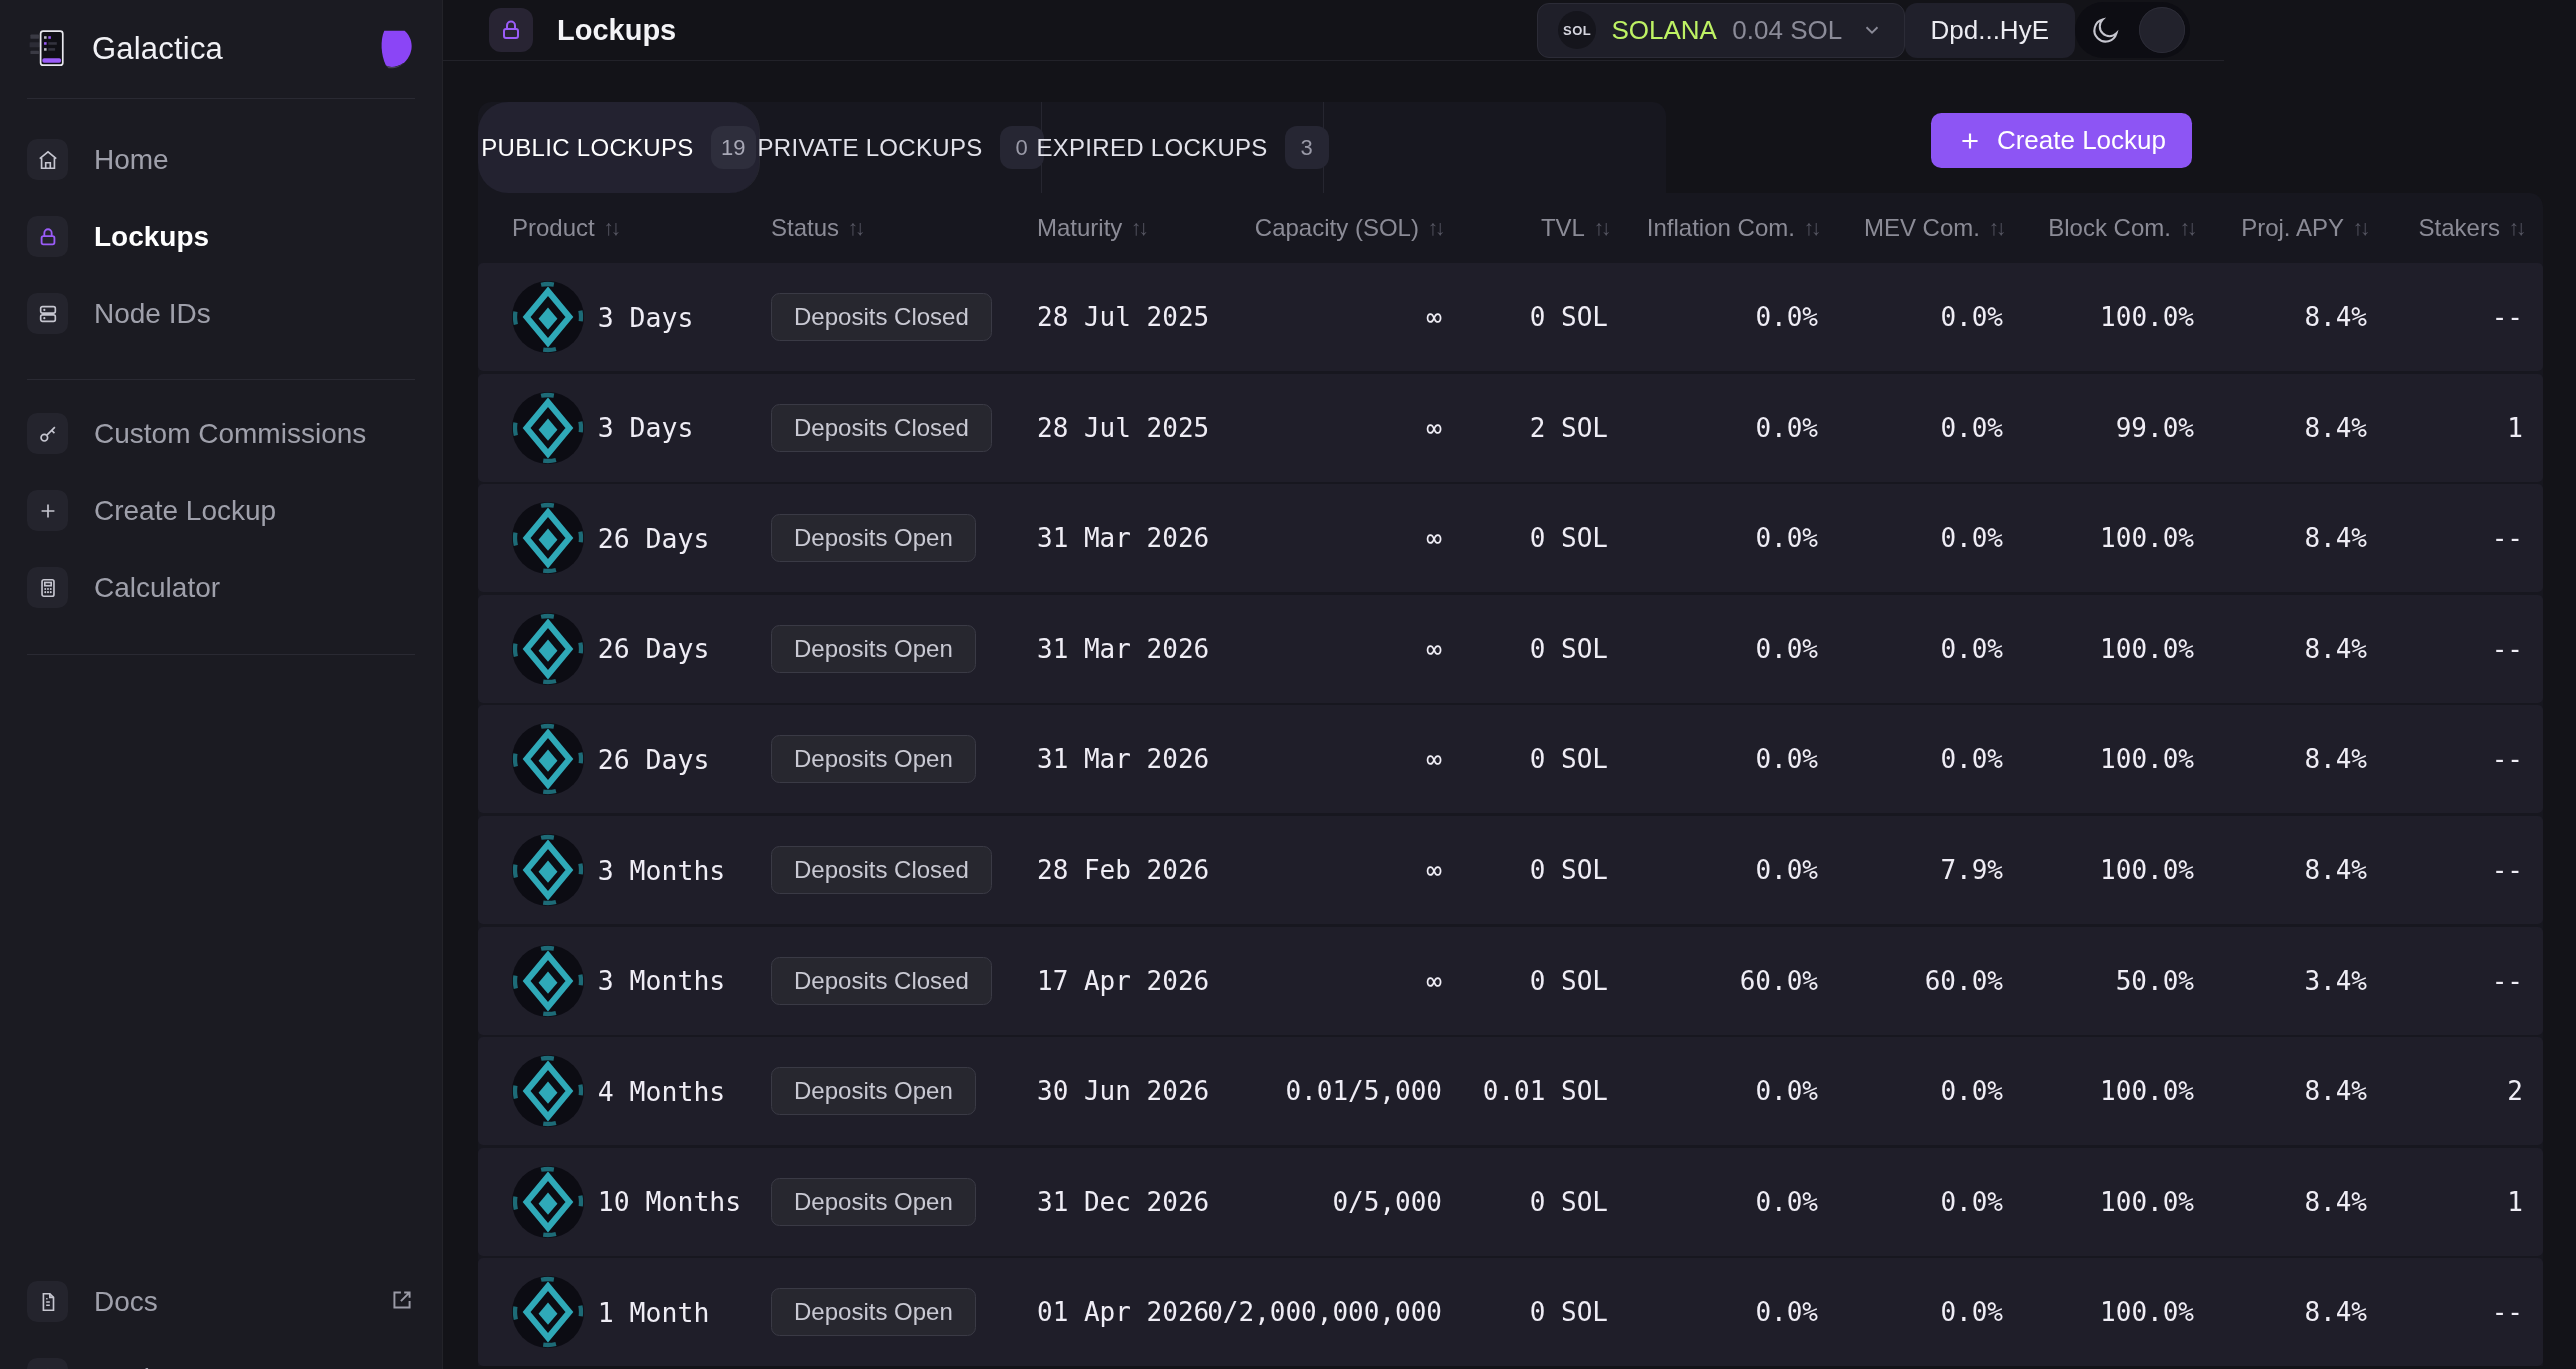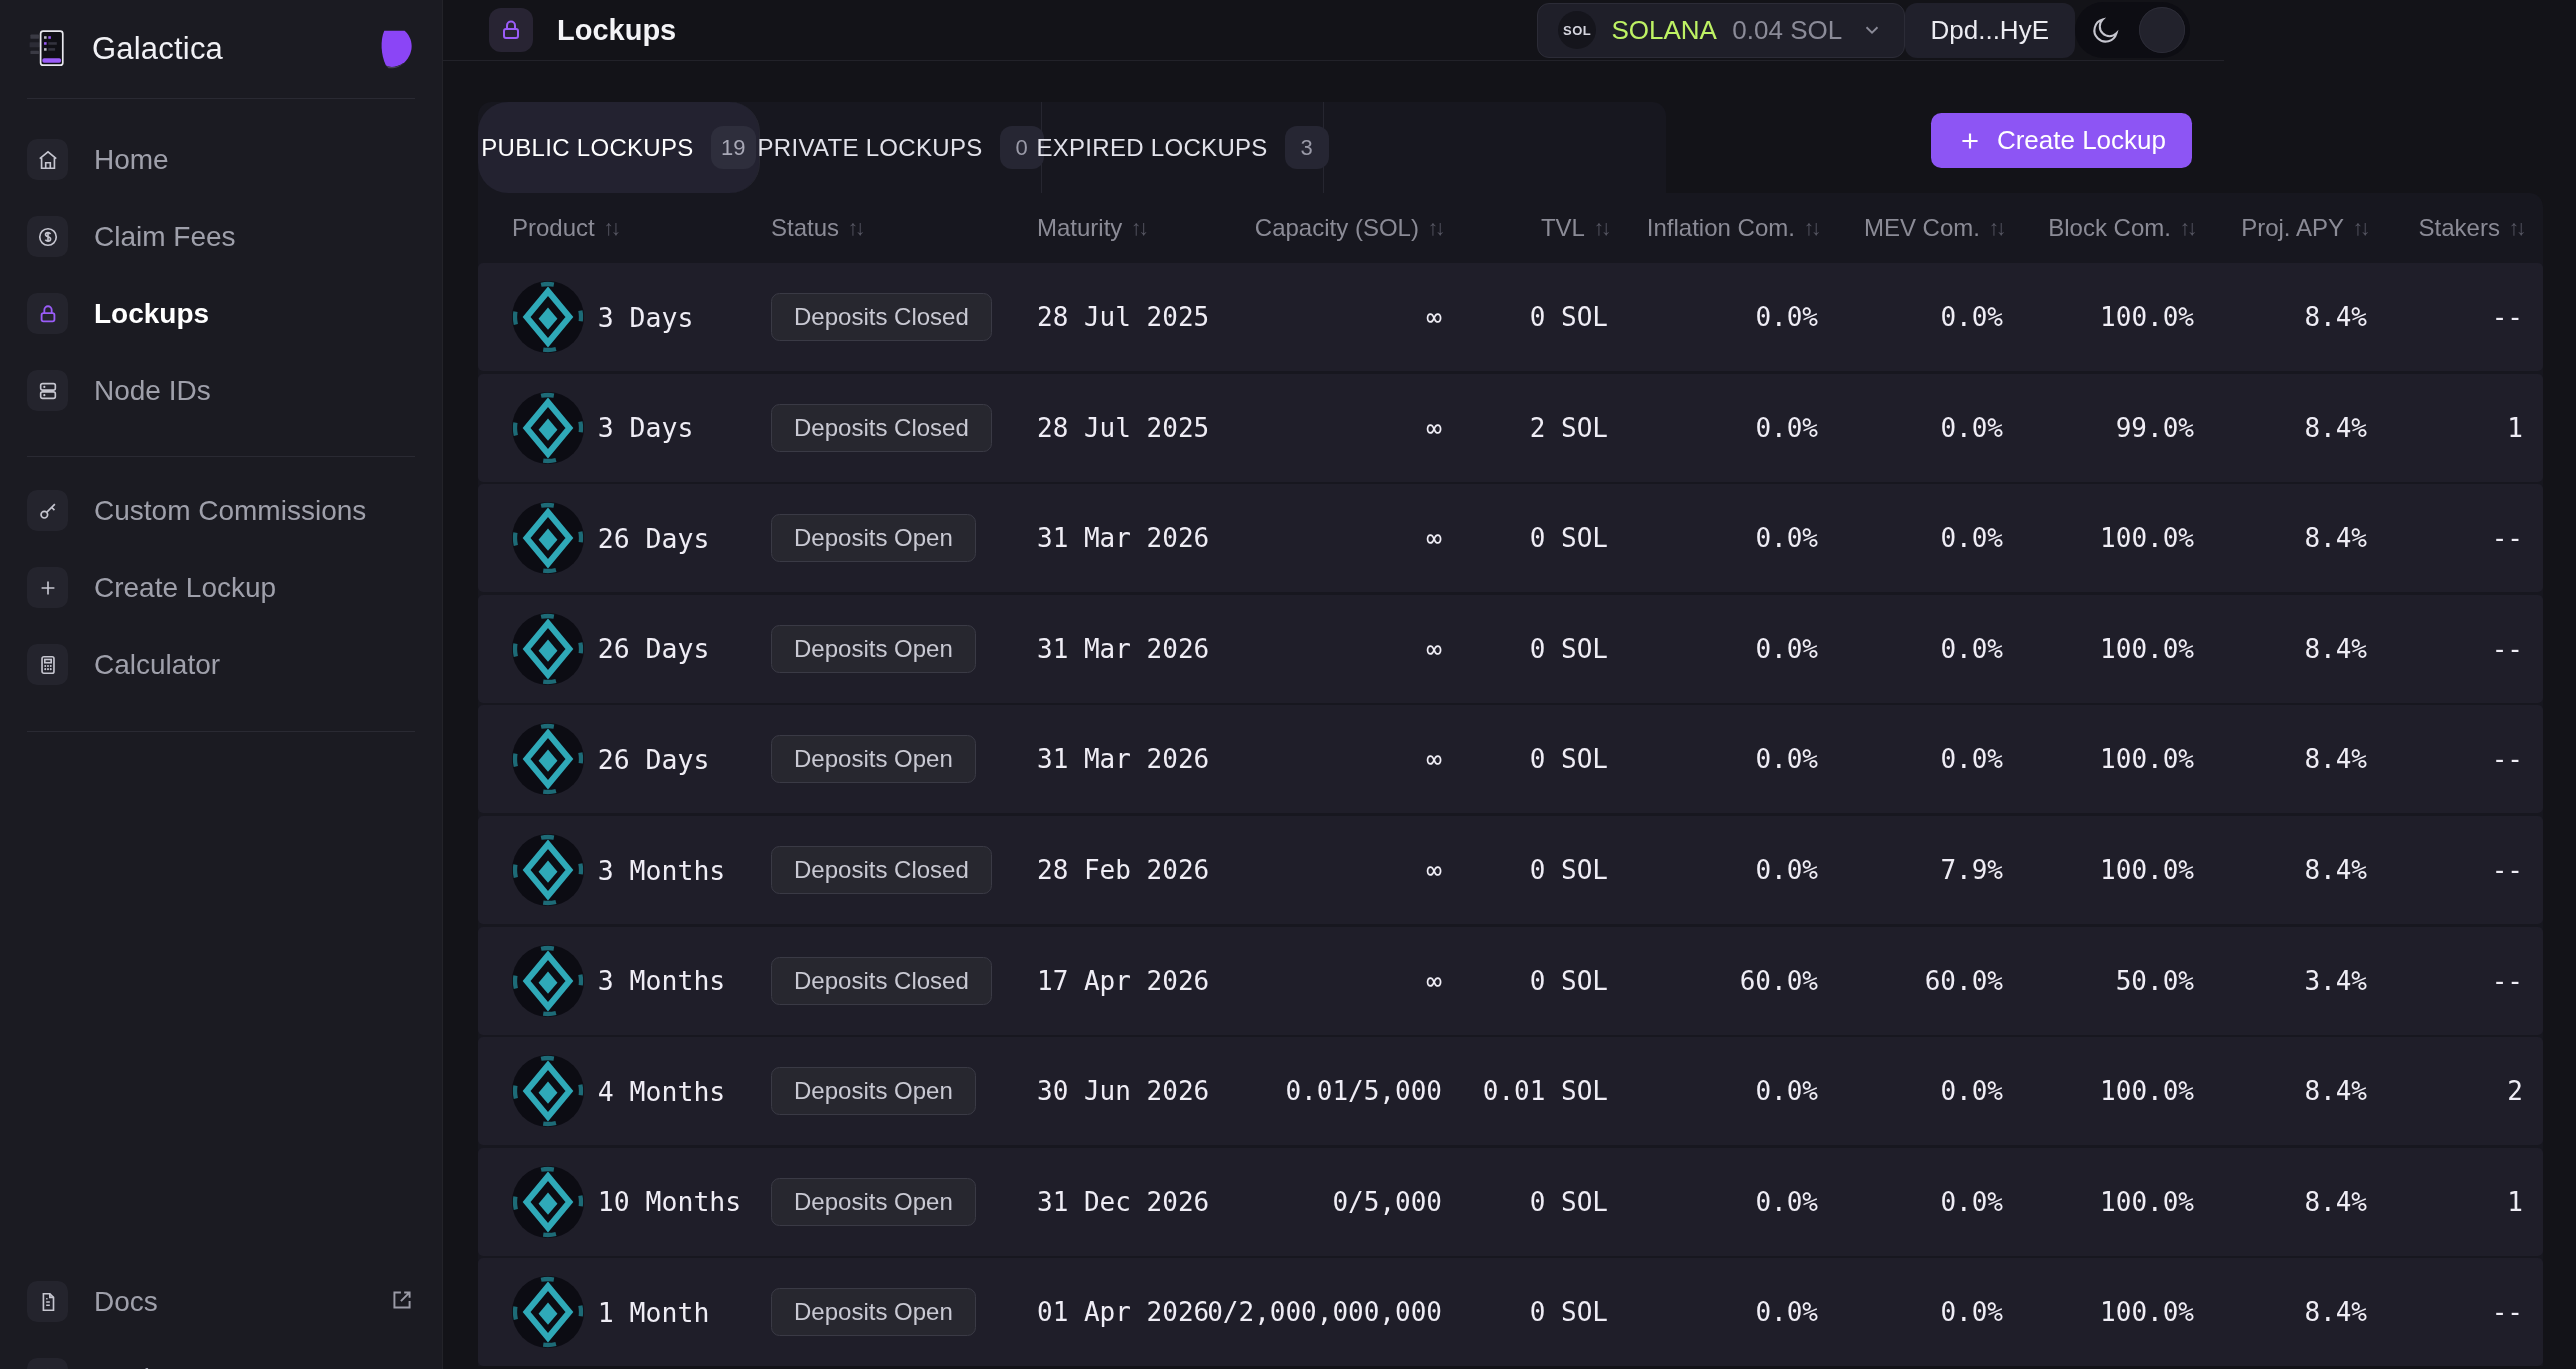--- a/index.html
+++ b/index.html
@@ -114,29 +114,20 @@
     <nav class="nav-group first">
       <a class="nav-item">
         <span class="icon-box">
           <svg width="22" height="22" viewBox="0 0 24 24" fill="none" stroke="currentColor" stroke-width="1.8">
               <path d="M3 10.5 12 3l9 7.5"></path>
               <path d="M5 9.5V21h14V9.5"></path>
               <path d="M9.5 21v-6h5v6"></path>
             </svg>
         </span>
         <span class="nav-label">Home</span>
-      </a>
-      <a class="nav-item">
-        <span class="icon-box">
-          <svg width="22" height="22" viewBox="0 0 24 24" fill="none" stroke="currentColor" stroke-width="1.8">
-              <circle cx="12" cy="12" r="9"></circle>
-              <path d="M12 6.5v11M14.8 8.6c-.7-.9-1.8-1.4-2.8-1.4-1.5 0-2.7.9-2.7 2.2 0 1.3 1 1.9 2.7 2.3 1.7.4 2.8 1 2.8 2.4 0 1.3-1.3 2.2-2.8 2.2-1.1 0-2.2-.5-2.9-1.4"></path>
-            </svg>
-        </span>
-        <span class="nav-label">Claim Fees</span>
       </a>
       <a class="nav-item active">
         <span class="icon-box">
           <svg width="22" height="22" viewBox="0 0 24 24" fill="none" stroke="currentColor" stroke-width="2">
               <rect x="5" y="11" width="14" height="9" rx="2"></rect>
               <path d="M8 11V7.5a4 4 0 0 1 8 0V11"></path>
             </svg>
         </span>
         <span class="nav-label">Lockups</span>
       </a>

